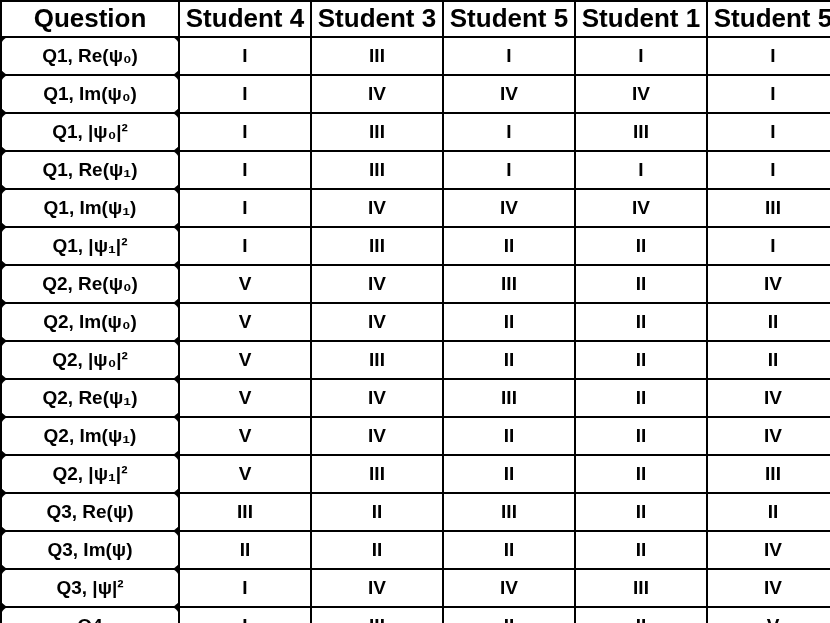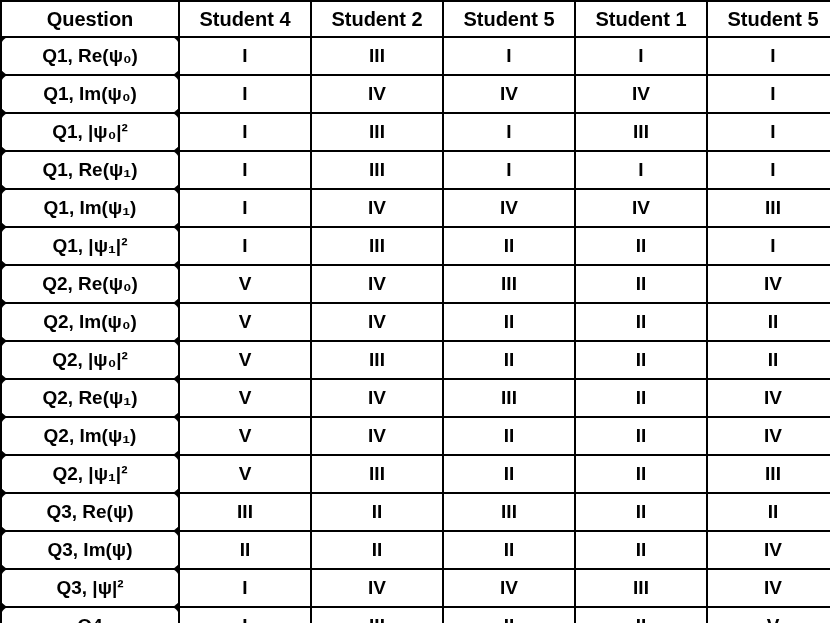--- a/index.html
+++ b/index.html
@@ -28,21 +28,21 @@
     font-size: 19px;
     font-weight: bold;
     color: #000000;
     background: #ffffff;
     height: 36px;
     line-height: 1.05;
     overflow: hidden;
     white-space: nowrap;
   }
   #grid thead th {
-    font-size: 20px;
+    font-size: 26px;
     height: 34px;
   }
   .col-q  { width: 176px; }
   .col-s  { width: 130px; }
   .cell-label {
     background: #ffffff;
     font-size: 19px;
     border-radius: 9px;
   }
   .v-I    { background: #ffec00; }
@@ -52,21 +52,21 @@
   .v-V    { background: #2badeb; }
 </style>
 </head>
 <body>
 
 <table id="grid">
   <thead>
     <tr>
       <th class="col-q">Question</th>
       <th class="col-s">Student 4</th>
-      <th class="col-s">Student 2</th>
+      <th class="col-s">Student 3</th>
       <th class="col-s">Student 5</th>
       <th class="col-s">Student 1</th>
       <th class="col-s">Student 5</th>
     </tr>
   </thead>
   <tbody id="grid-body">
       <tr>
         <td class="cell-label col-q">Q1, Re(ψ₀)</td>
         <td class="col-s v-I">I</td>
         <td class="col-s v-III">III</td>

